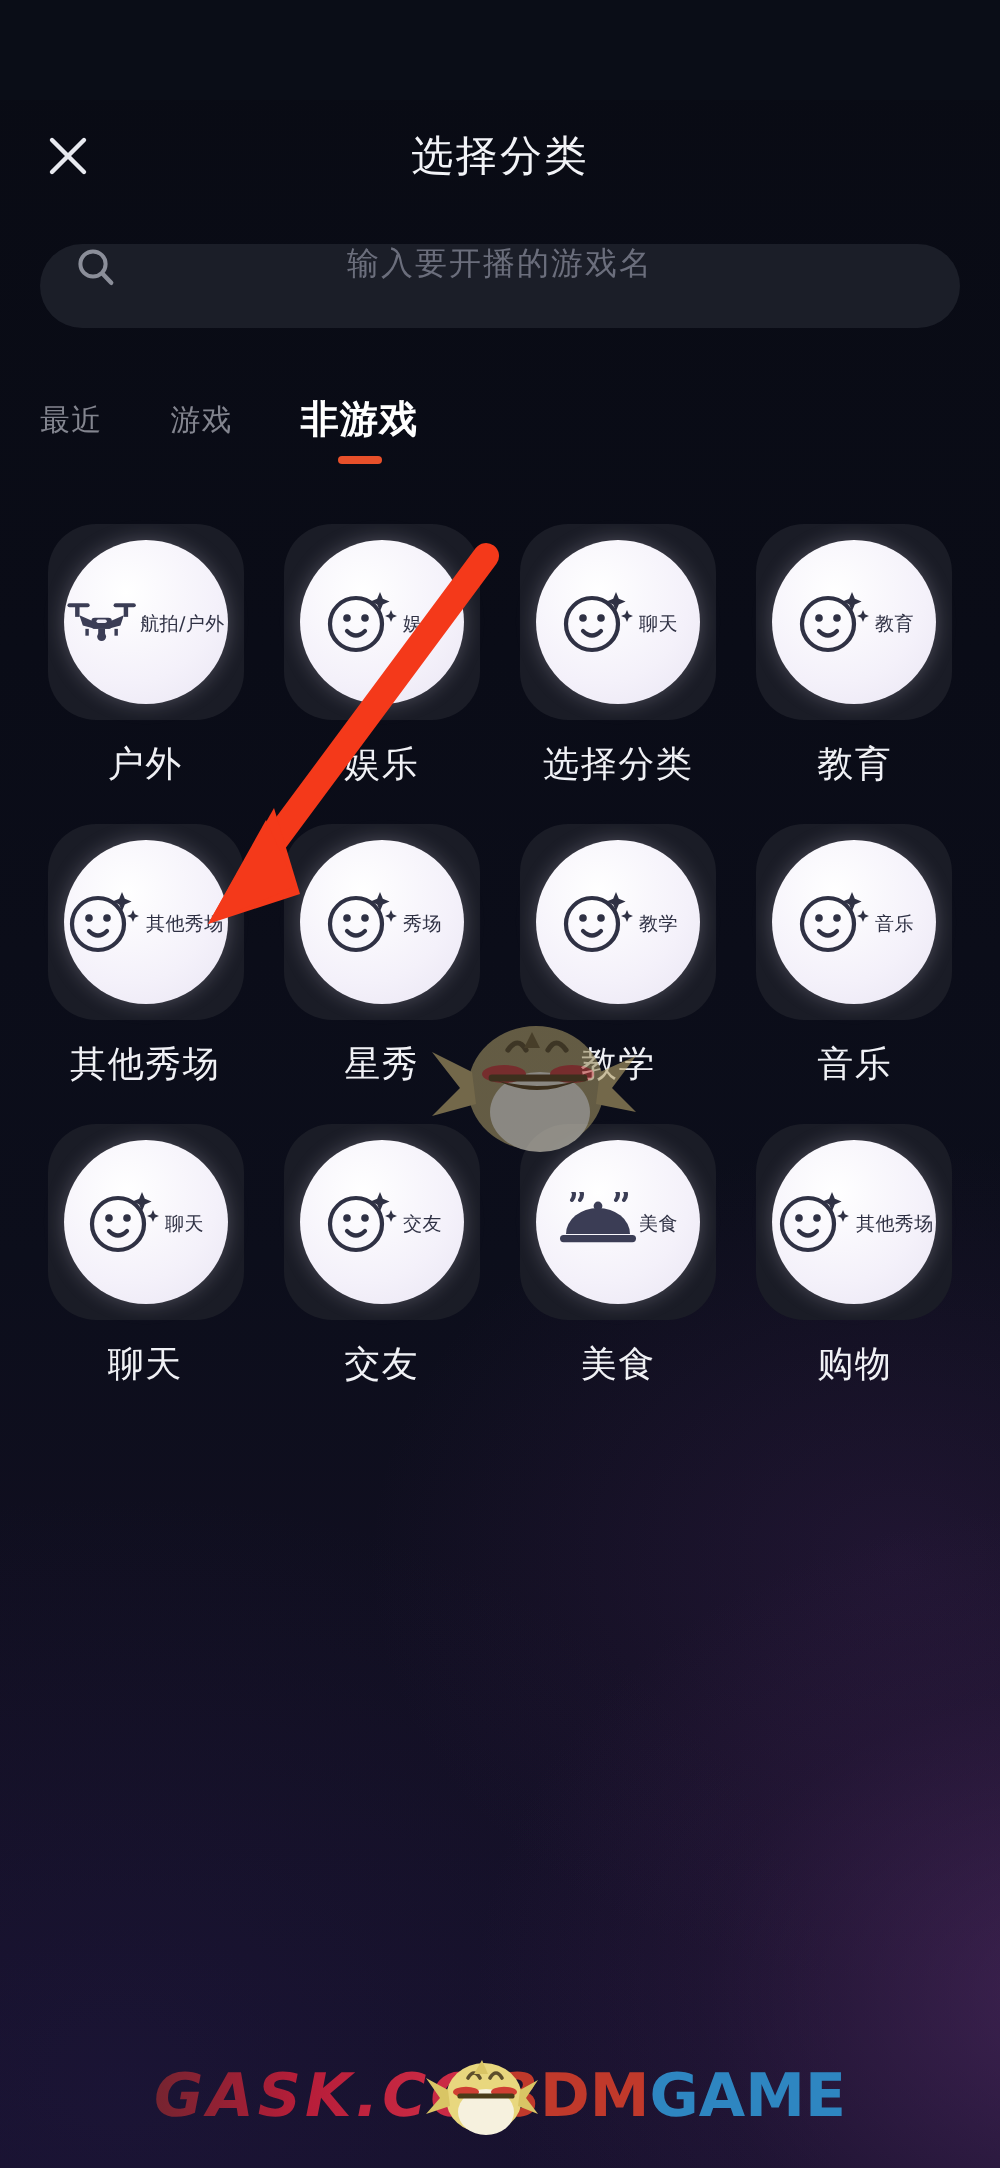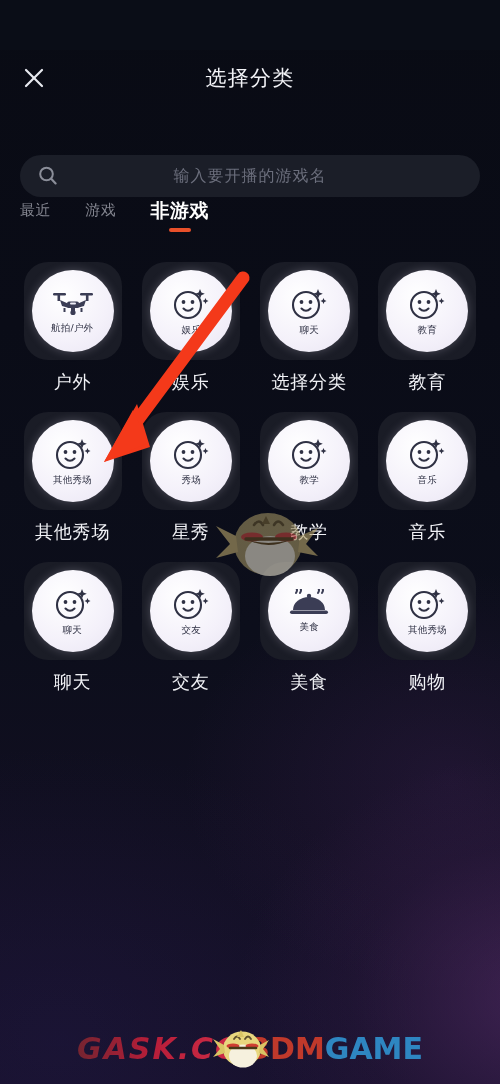--- a/index.html
+++ b/index.html
@@ -32,23 +32,22 @@
   .close-btn svg{ display:block; }
   .page-title{
     position:absolute; top:62px; left:0; width:500px; text-align:center;
     font-size:21px; color:#f2f3f7; font-weight:400; letter-spacing:1.2px;
     line-height:32px;
   }
 
   
   .search-bar{
     position:absolute; left:20px; top:122px; width:460px; height:42px;
-    background:#1b1e28; border-radius:21px; display:flex; align-items:center;
+    background:#1b1e28; border-radius:21px; display:flex; align-items:flex-start;
     cursor:text;
-    margin-top:33px;
   }
   .search-icon{ width:24px; height:24px; margin-left:16px; flex:0 0 auto; display:block; }
   .search-placeholder{
     flex:1 1 auto; text-align:center; font-size:16px; color:#6b6e7c;
     letter-spacing:1px; margin-right:40px;
   }
 
   
   .tabs{ position:absolute; left:20px; top:198px; width:460px; height:44px; display:flex; align-items:flex-start; }
   .tab{
@@ -69,21 +68,21 @@
   }
   .cell{ display:flex; flex-direction:column; align-items:center; cursor:pointer; }
   .tile{
     width:98px; height:98px; border-radius:24px;
     background:#1a1c26;
     display:flex; align-items:center; justify-content:center;
   }
   .bubble{
     width:82px; height:82px; border-radius:50%;
     background:radial-gradient(circle at 38% 32%, #ffffff 0%, #f4f1fa 60%, #e9e5f3 100%);
-    display:flex; flex-direction:column; align-items:center; justify-content:center;
+    display:flex; flex-direction:row; align-items:center; justify-content:center;
     box-shadow:0 0 10px rgba(230,225,245,0.25);
   }
   .bubble svg{ display:block; }
   .bubble .mini{
     font-size:10px; color:#2f3144; margin-top:1px; letter-spacing:0.2px;
     transform:scale(0.95); white-space:nowrap;
   }
   .cell-label{
     margin-top:10px; font-size:18px; color:#f0f1f5; letter-spacing:0.8px;
     white-space:nowrap; font-weight:500;

